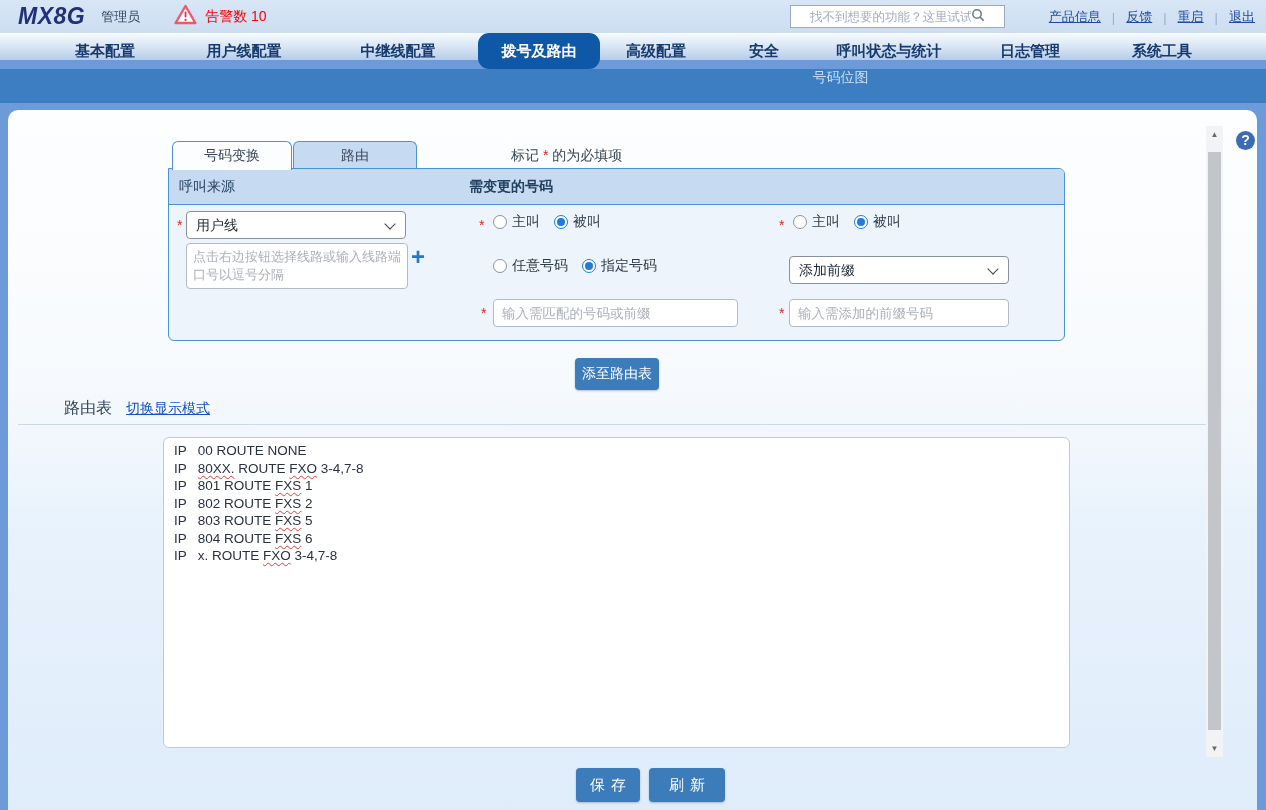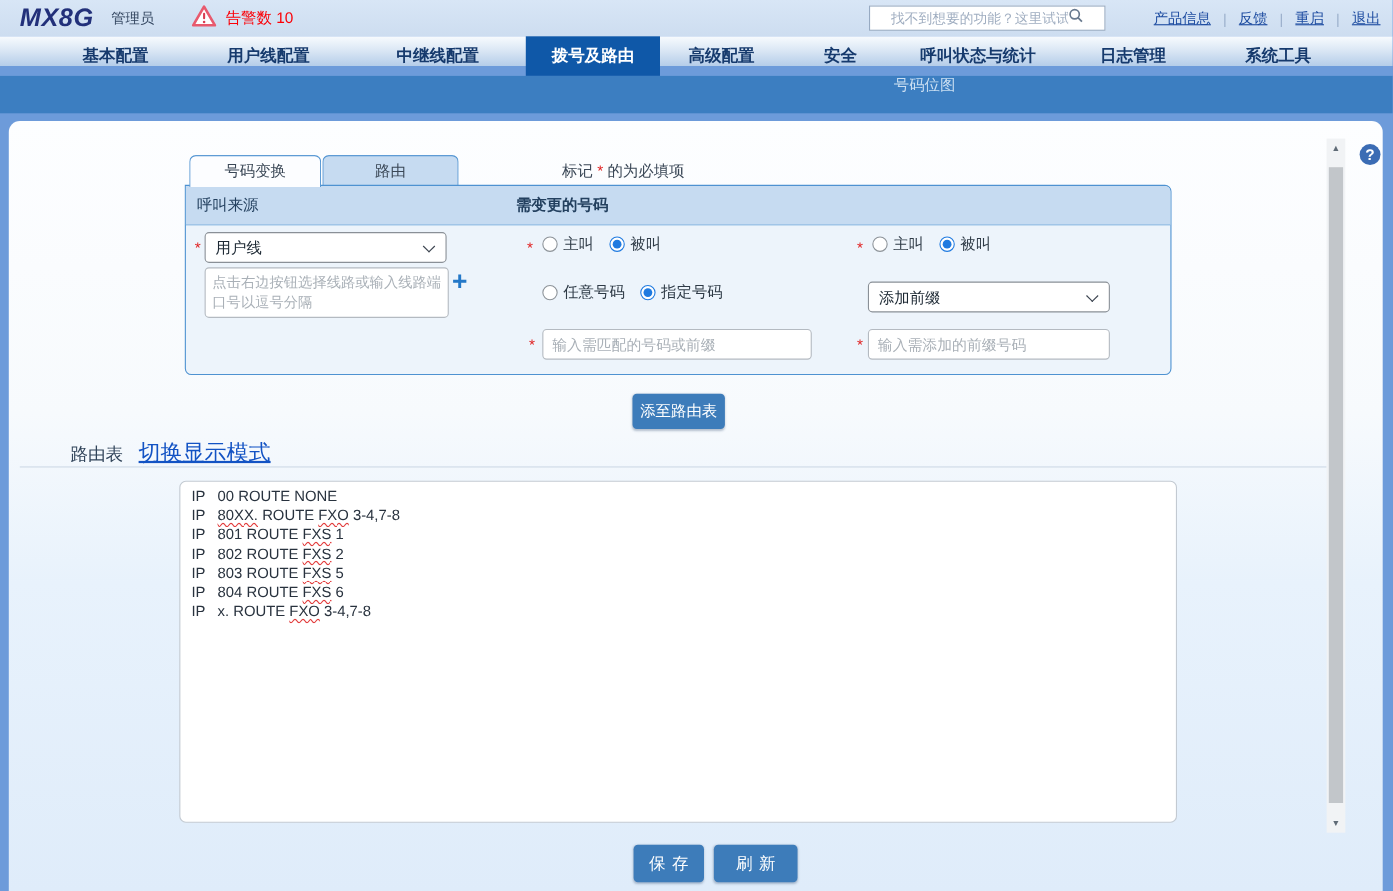--- a/index.html
+++ b/index.html
@@ -24,21 +24,21 @@
     align-items:center; font-size:13px; }
   .toplinks a { color:#1c4ba0; text-decoration:underline; cursor:pointer; }
   .toplinks .sep { color:#9aaecb; text-decoration:none; }
 
   
   .mainnav { position:absolute; left:0; top:33px; width:1266px; height:27px;
     background:linear-gradient(180deg,#f8fbfe 0%,#dce8f5 45%,#b5cde9 100%);
     display:flex;justify-content:center; }
   .nav-item { height:36px; line-height:36px; text-align:center; font-size:15px;
     font-weight:bold; color:#163a6d; cursor:pointer; flex:none; }
-  .nav-item.active { background:#0f58a8; color:#fff; }
+  .nav-item.active { background:#0f58a8; color:#fff;border-radius:11px; }
 
   
   .subnav { position:absolute; left:0; top:69px; width:1266px; height:34px;
     background:#3c7ec1; display:flex; align-items:center; padding-left:415px; gap:26px;flex-direction:column; }
   .subnav-item { font-size:14px; color:#cbdff2; cursor:pointer; }
   .subnav-item.active { color:#fff; font-weight:bold; font-style:italic; text-decoration:underline; }
 
   
   .panel { position:absolute; left:8px; top:110px; width:1249px; height:700px;
     border-radius:10px 10px 0 0;
@@ -98,21 +98,21 @@
     font-family:"Liberation Sans",sans-serif; }
   .text-input::placeholder { color:#a9b0b7; }
 
   .add-route-btn { position:absolute; left:567px; top:248px; width:84px; height:32px;
     background:#3d7cba; color:#fff; font-size:14px; border:none; border-radius:4px;
     cursor:pointer; box-shadow:0 1px 2px rgba(30,60,100,.3); font-family:"Liberation Sans",sans-serif; }
 
   
   .rt-head { position:absolute; left:56px; top:288px; display:flex; align-items:baseline; gap:14px; }
   .rt-title { font-size:16px; color:#31445a; }
-  .rt-toggle { font-size:20px; color:#1353c4; text-decoration:underline; cursor:pointer; }
+  .rt-toggle { font-size:14px; color:#1353c4; text-decoration:underline; cursor:pointer; }
   .divider { position:absolute; left:10px; top:314px; width:1188px; height:1px; background:#cdd9e6; }
   .route-box { position:absolute; left:155px; top:327px; width:907px; height:311px; background:#fff;
     border:1px solid #c3cad2; border-radius:6px; padding:4px 10px; font-size:13.5px;
     line-height:17.5px; color:#28323e; white-space:pre; overflow:hidden; cursor:text; }
   .miss { text-decoration:underline; text-decoration-style:wavy; text-decoration-color:#e23b3b;
     text-decoration-thickness:1px; text-underline-offset:2px; }
 
   
   .footer { position:absolute; left:0; bottom:0; width:100%; height:53px;
     display:flex; justify-content:center; align-items:flex-start; padding-top:11px; gap:9px; }

